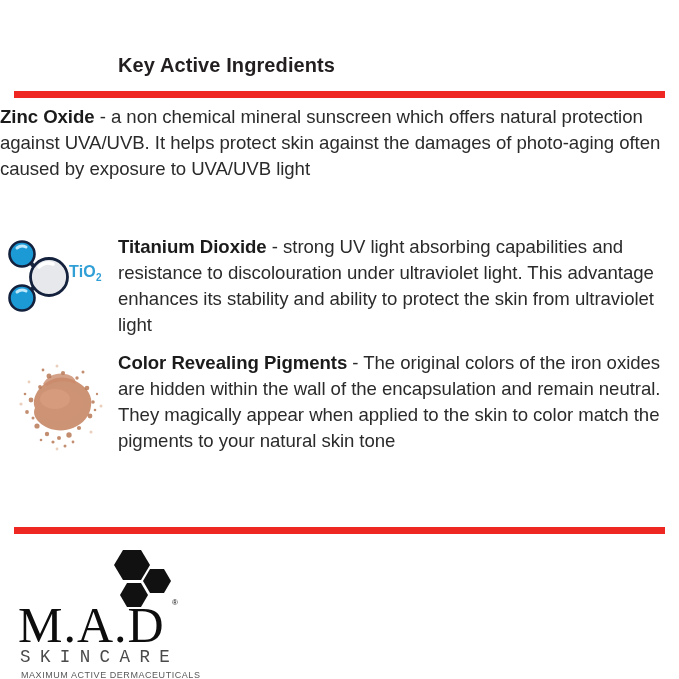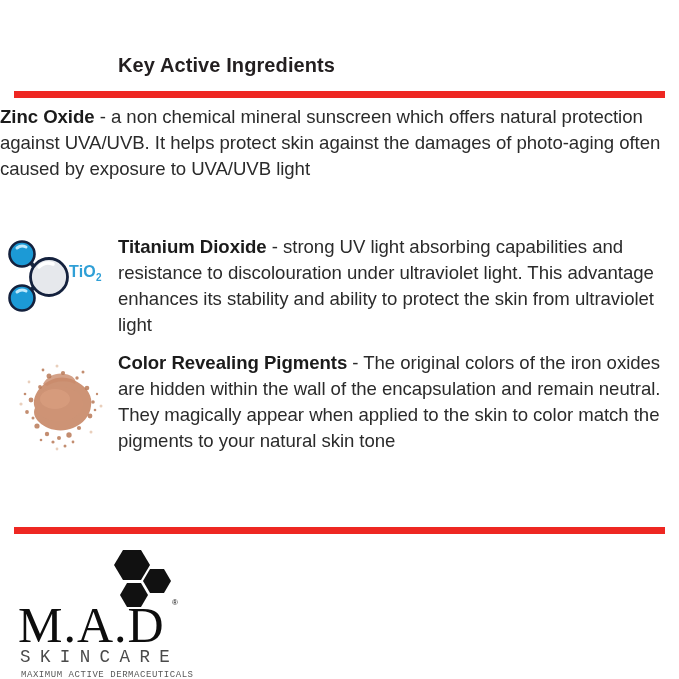--- a/index.html
+++ b/index.html
@@ -158,21 +158,21 @@
     font-family: Liberation Mono, monospace;
     font-size: 17.5px;
     letter-spacing: 9.4px;
     color: #4a4a4a;
     white-space: nowrap;
   }
   .logo-tagline {
     position: absolute;
     left: 7px;
     top: 122px;
-    font-family: Liberation Mono, monospace;
+    font-family: Liberation Sans, sans-serif;
     font-size: 9px;
     letter-spacing: 0.55px;
     color: #585858;
     white-space: nowrap;
     text-align: center;
   }
 </style>
 </head>
 <body>
 

